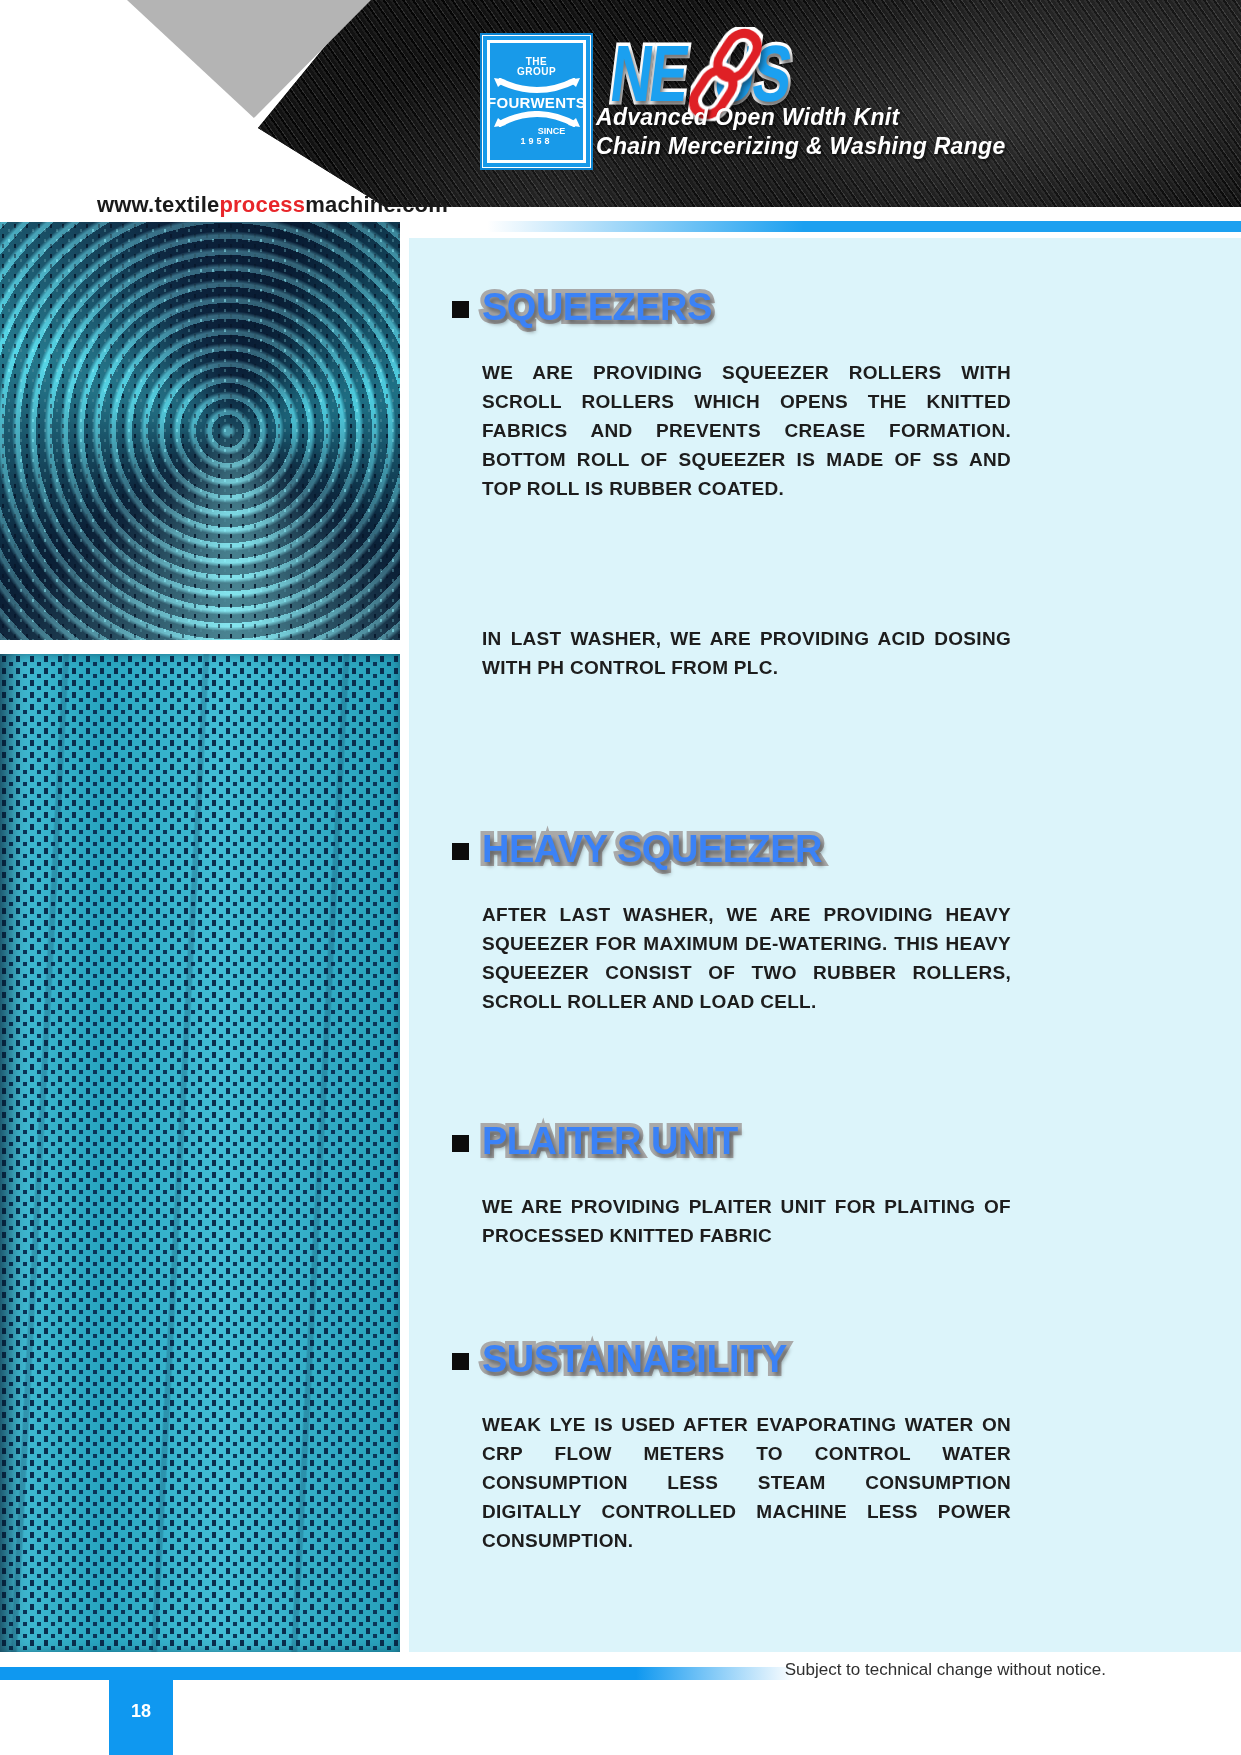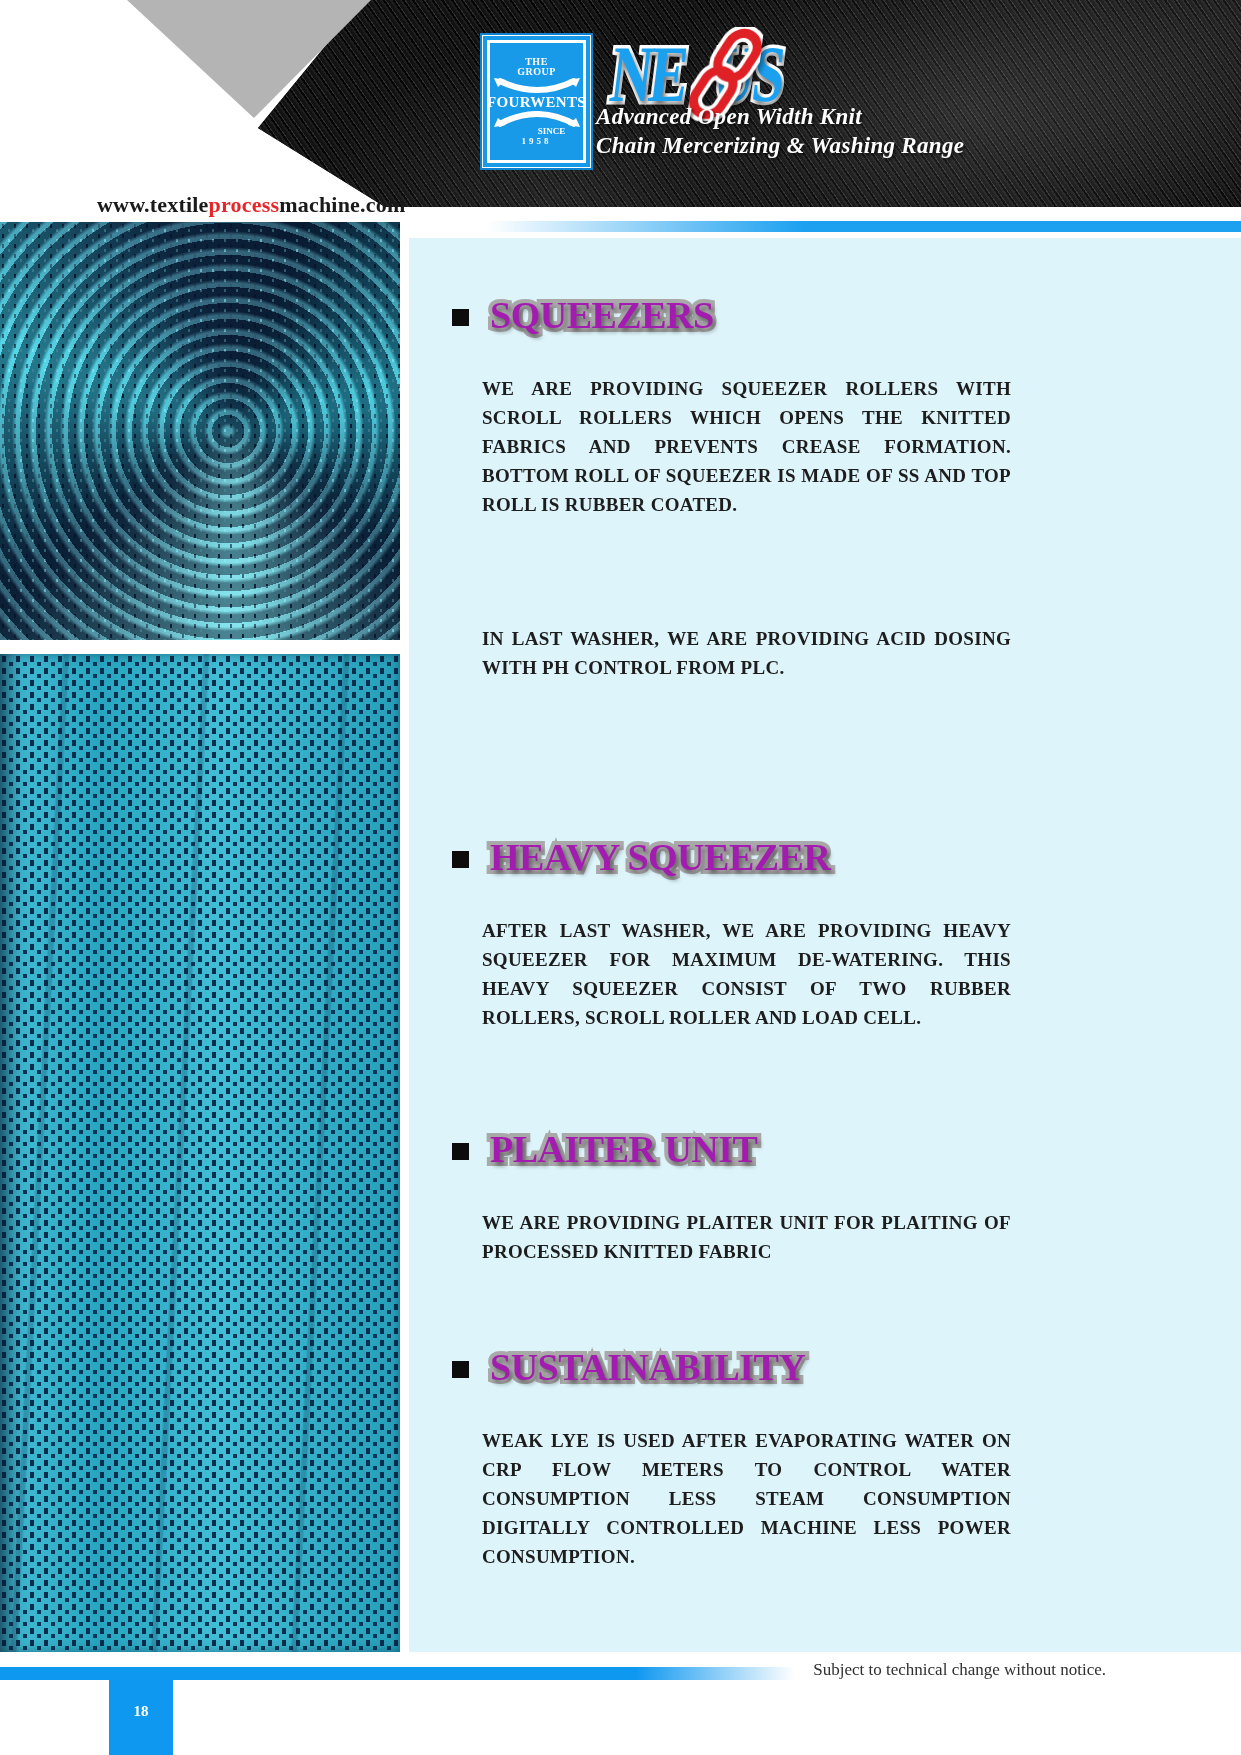--- a/index.html
+++ b/index.html
@@ -1,18 +1,18 @@
 <!DOCTYPE html>
 <html><head>
 <meta charset="utf-8">
 <style>
   html,body{margin:0;padding:0;background:#ffffff;}
   .page{
     position:relative;width:1241px;height:1755px;overflow:hidden;background:#ffffff;
-    font-family:Liberation Serif, serif;
+    font-family:Liberation Sans, sans-serif;
   }
   
   .dark-band{
     position:absolute;left:0;top:0;width:1241px;height:207px;
     clip-path:polygon(363px 0,1241px 0,1241px 207px,385px 207px,258px 128px);
     background-color:#161616;
     background-image:
       radial-gradient(ellipse 460px 260px at 78% 55%, rgba(255,255,255,.12), transparent 70%),
       radial-gradient(ellipse 340px 220px at 45% 95%, rgba(255,255,255,.08), transparent 70%),
       radial-gradient(ellipse 500px 300px at 100% 10%, rgba(255,255,255,.07), transparent 70%),
@@ -102,41 +102,41 @@
   }
   .fabric2::before{
     content:"";position:absolute;inset:0;
     background:repeating-linear-gradient(93deg, transparent 0 62px, rgba(8,40,70,.22) 64px 68px, transparent 70px 140px);
   }
   
   .sec{position:absolute;left:452px;width:562px;z-index:2;}
   .sec-head{display:flex;align-items:center;}
   .bullet{width:17px;height:17px;background:#0c0c0c;flex:0 0 auto;margin-right:13px;margin-top:4px;}
   .sec-title{
-    margin:8px;font-size:38px;font-weight:bold;color:#a21caf;line-height:46px;letter-spacing:-.5px;
+    margin:0;font-size:38px;font-weight:bold;color:#3b82f6;line-height:46px;letter-spacing:-.5px;
     -webkit-text-stroke:8px #a9a9a9;paint-order:stroke fill;
     text-shadow:3px 4px 4px rgba(0,0,0,.40);
   }
   .sec-body{
     margin:28px 0 0 30px;width:529px;font-size:19px;line-height:29px;font-weight:bold;
     color:#1d1d1d;text-align:justify;letter-spacing:.3px;
   }
   .sec1{top:284px;} .sec2{top:596px;} .sec3{top:826px;} .sec4{top:1118px;} .sec5{top:1336px;}
   
   .footer-note{
     position:absolute;top:1660px;right:135px;font-size:17px;color:#2f2f2f;z-index:2;
   }
   .footer-bar{
     position:absolute;left:0;top:1667px;width:795px;height:13px;
     background:linear-gradient(to right, #0f98f0 0 80%, rgba(15,152,240,0) 100%);
   }
   .page-badge{
     position:absolute;left:109px;top:1667px;width:64px;height:88px;background:#0f98f0;
     display:flex;align-items:center;justify-content:center;
-    color:#ffffff;font-size:15px;font-weight:bold;z-index:2;
+    color:#ffffff;font-size:18px;font-weight:bold;z-index:2;
   }
 </style>
 </head>
 <body>
 
 <div class="page">
 
   <div class="dark-band"></div>
   <div class="gray-triangle"></div>
 

